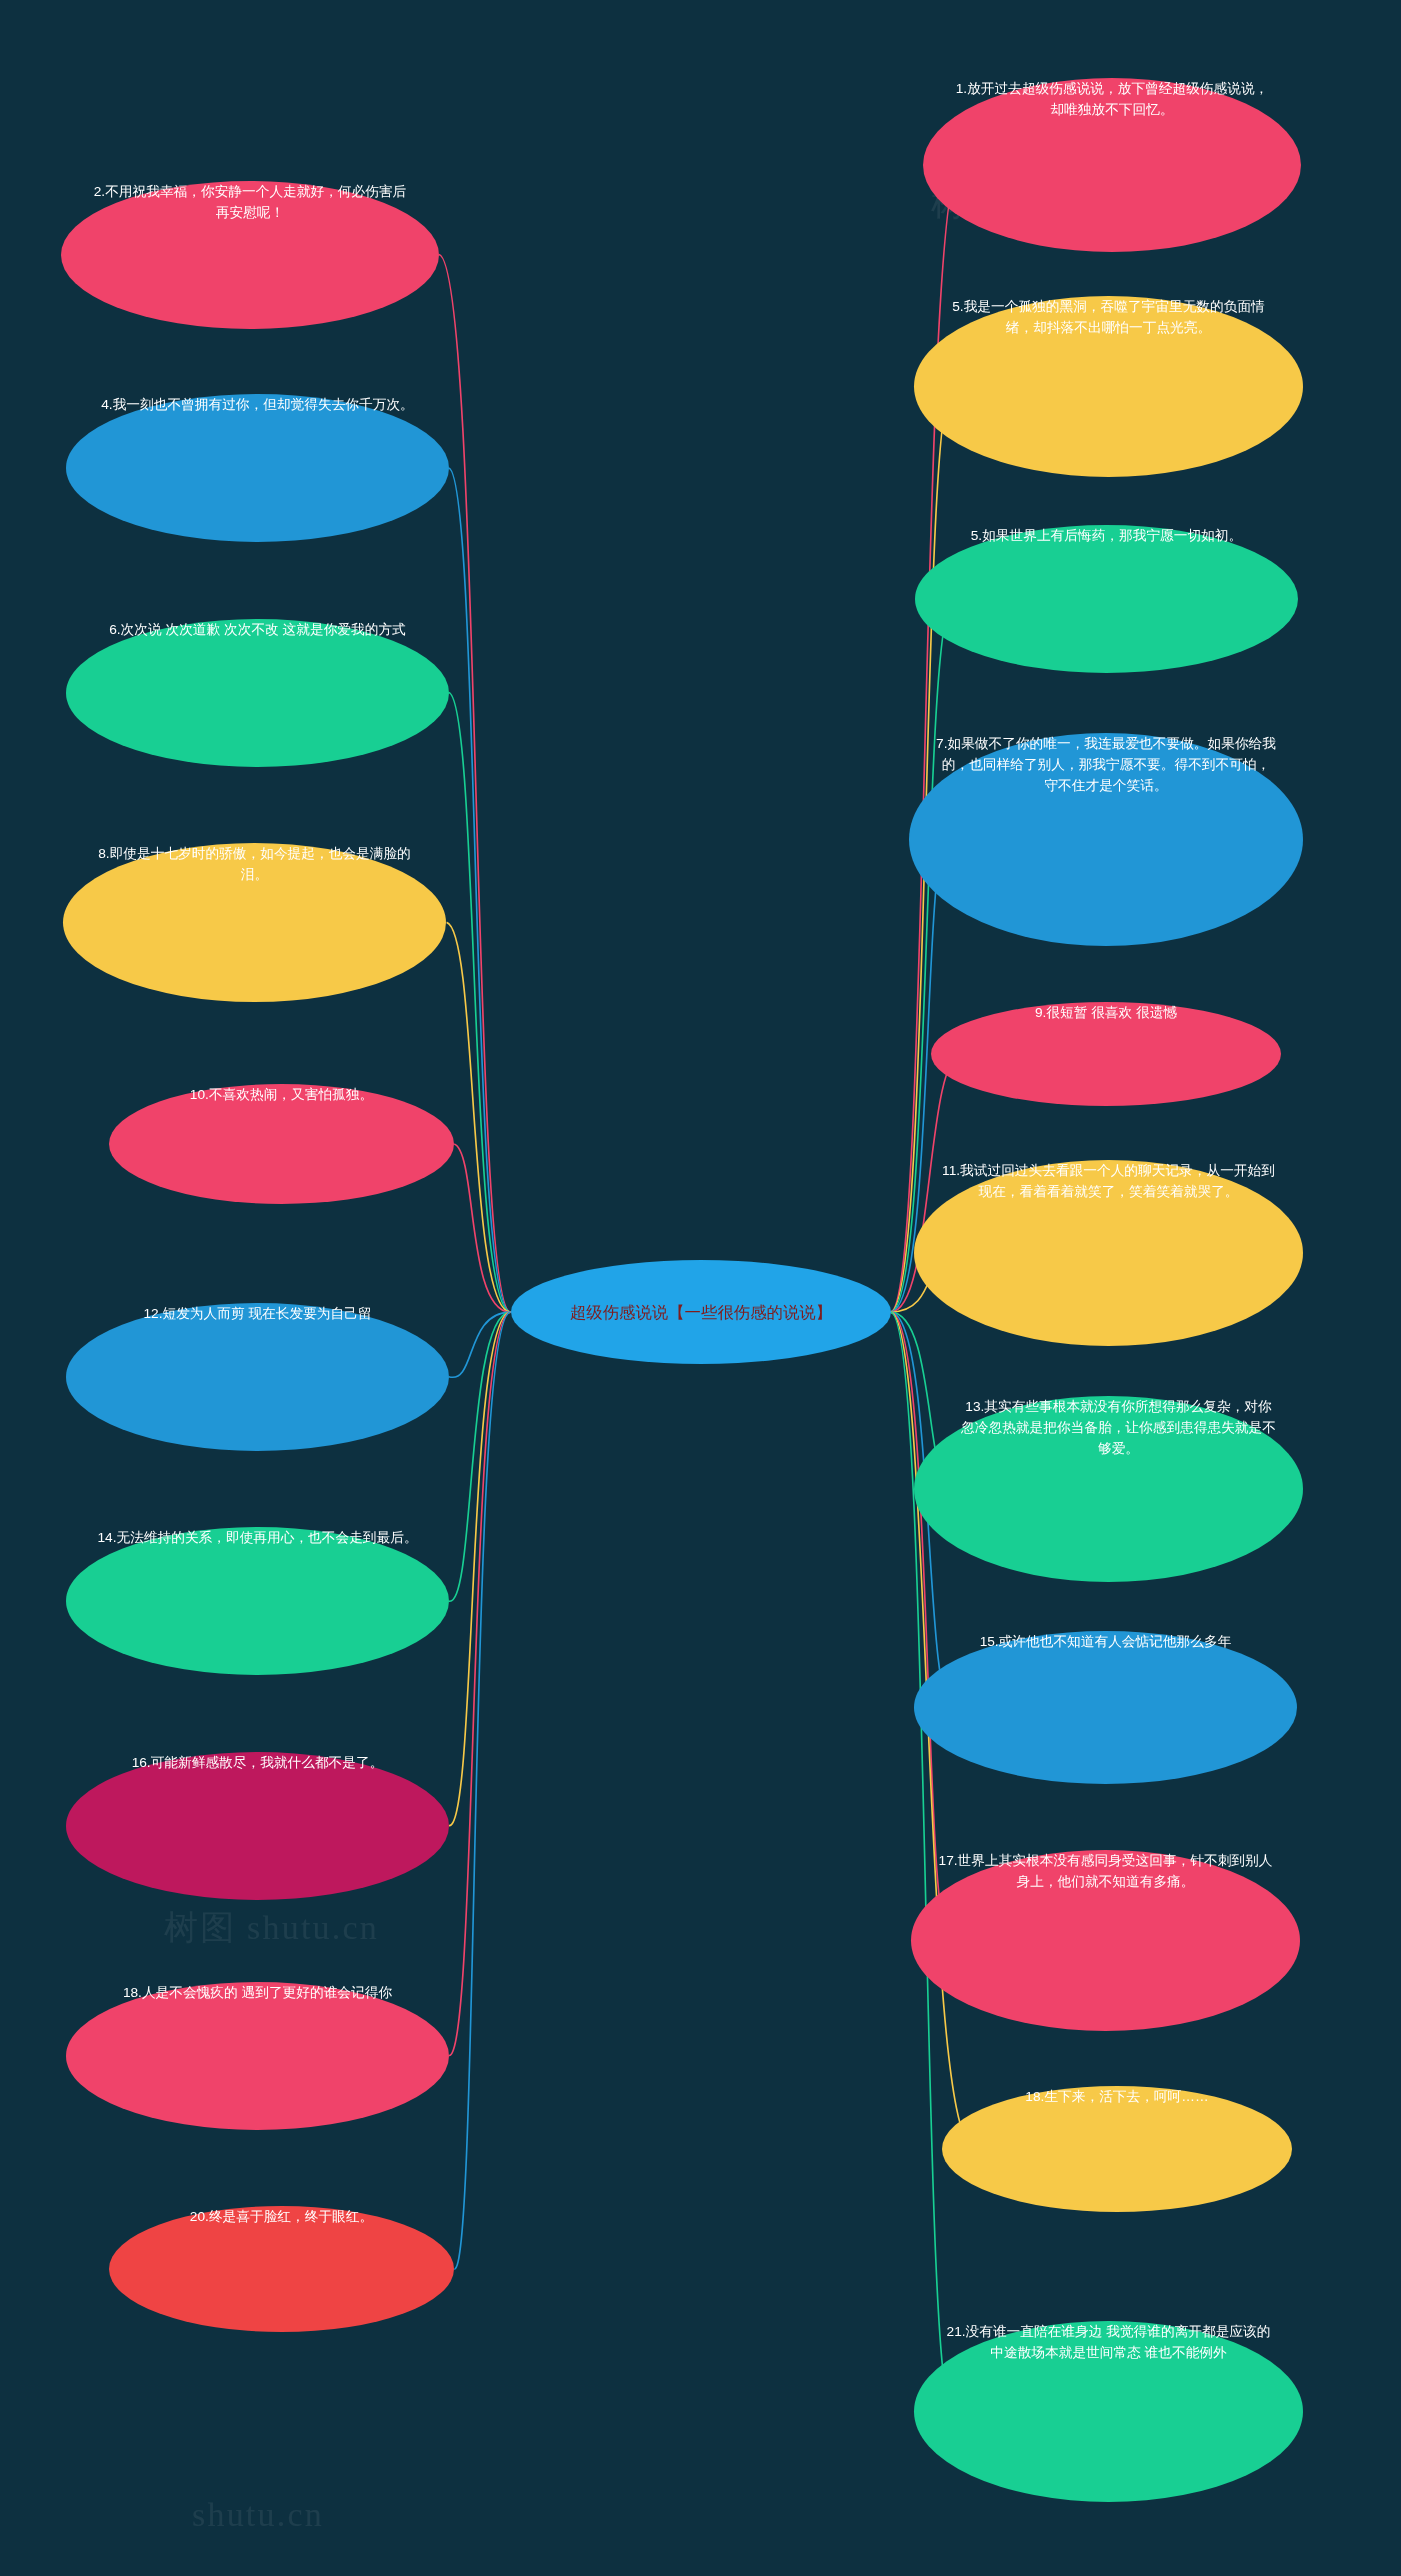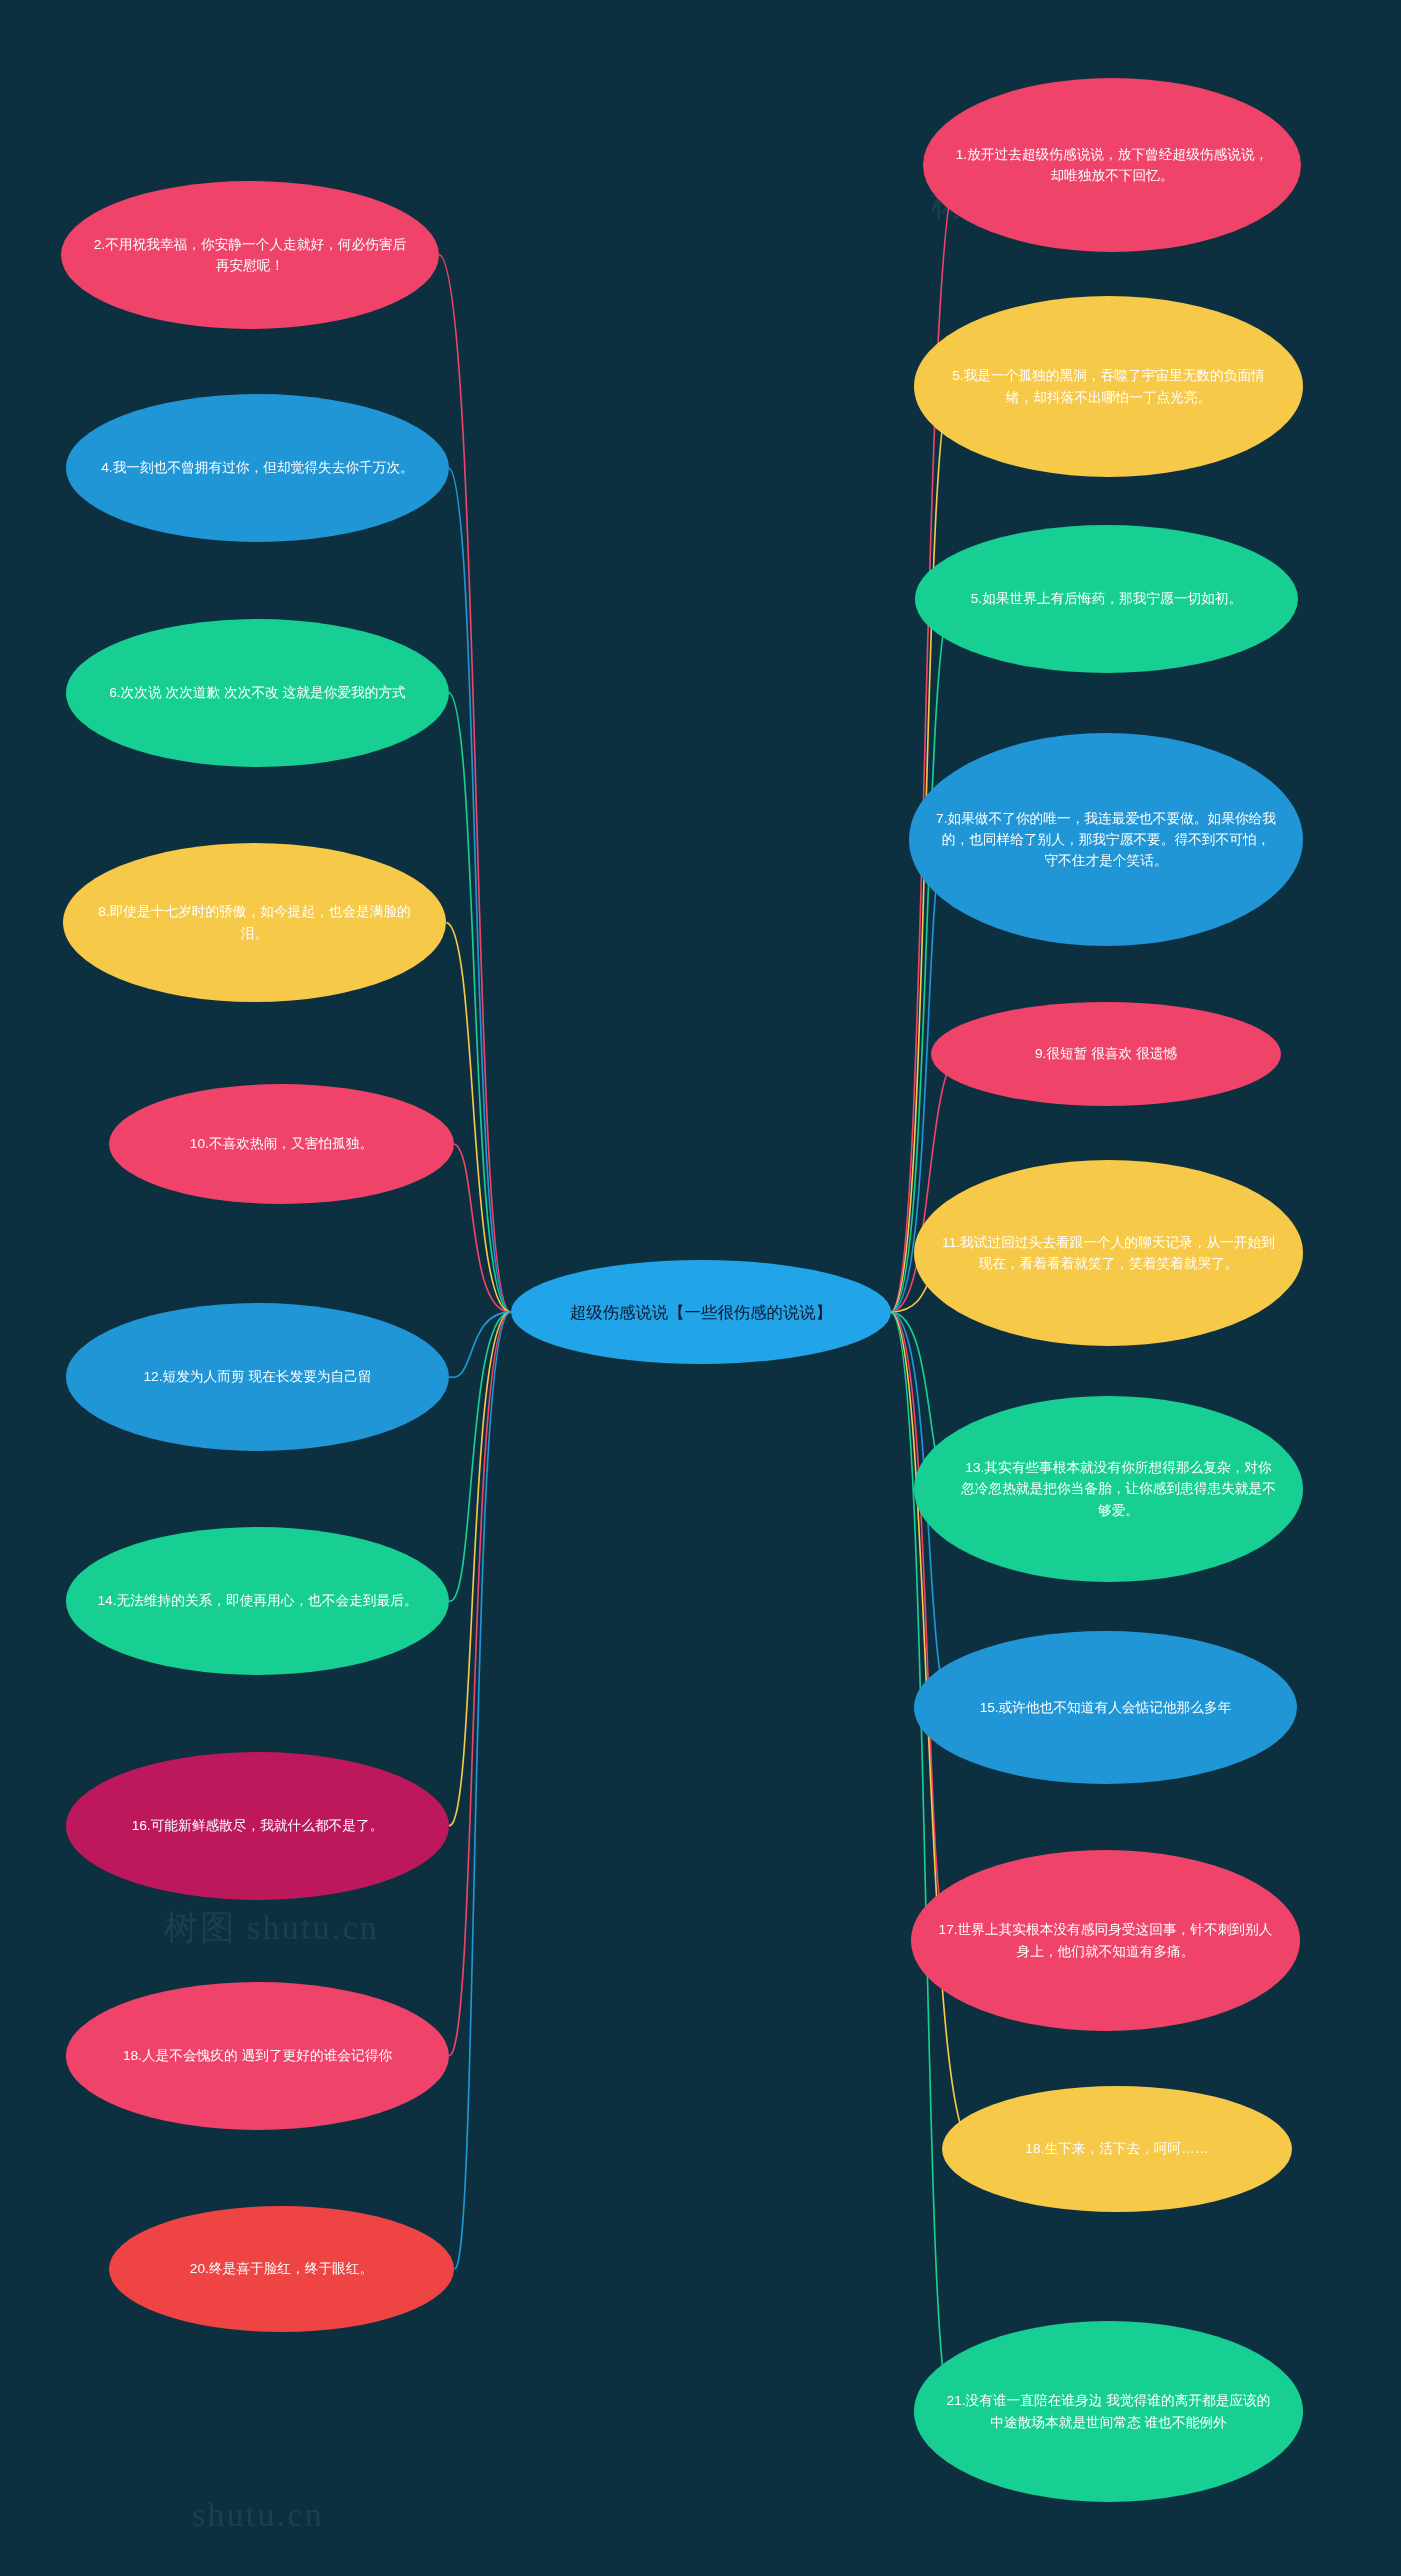--- a/index.html
+++ b/index.html
@@ -34,21 +34,20 @@
   svg.links {
     position: absolute;
     left: 0; top: 0;
     width: 1401px;
     height: 2576px;
     pointer-events: none;
   }
   .node {
     position: absolute;
     display: flex;
-    align-items: center;
     justify-content: center;
     text-align: center;
     box-sizing: border-box;
     border-radius: 50%;
     color: #ffffff;
     font-size: 13.7px;
     line-height: 1.55;
     padding: 0 26px;
   }
   .node-text {
@@ -56,21 +55,21 @@
     width: 100%;
   }
   .center-node {
     position: absolute;
     display: flex;
     align-items: center;
     justify-content: center;
     text-align: center;
     border-radius: 50%;
     background: #21a4e8;
-    color: #0f172a;
+    color: #7f1d1d;
     font-size: 16.4px;
     line-height: 1.6;
     padding: 0 22px;
     box-sizing: border-box;
   }
 </style>
 </head>
 <body style="background: rgb(13, 48, 64);">
 
 <div id="canvas" style="background: rgb(13, 48, 64);">

